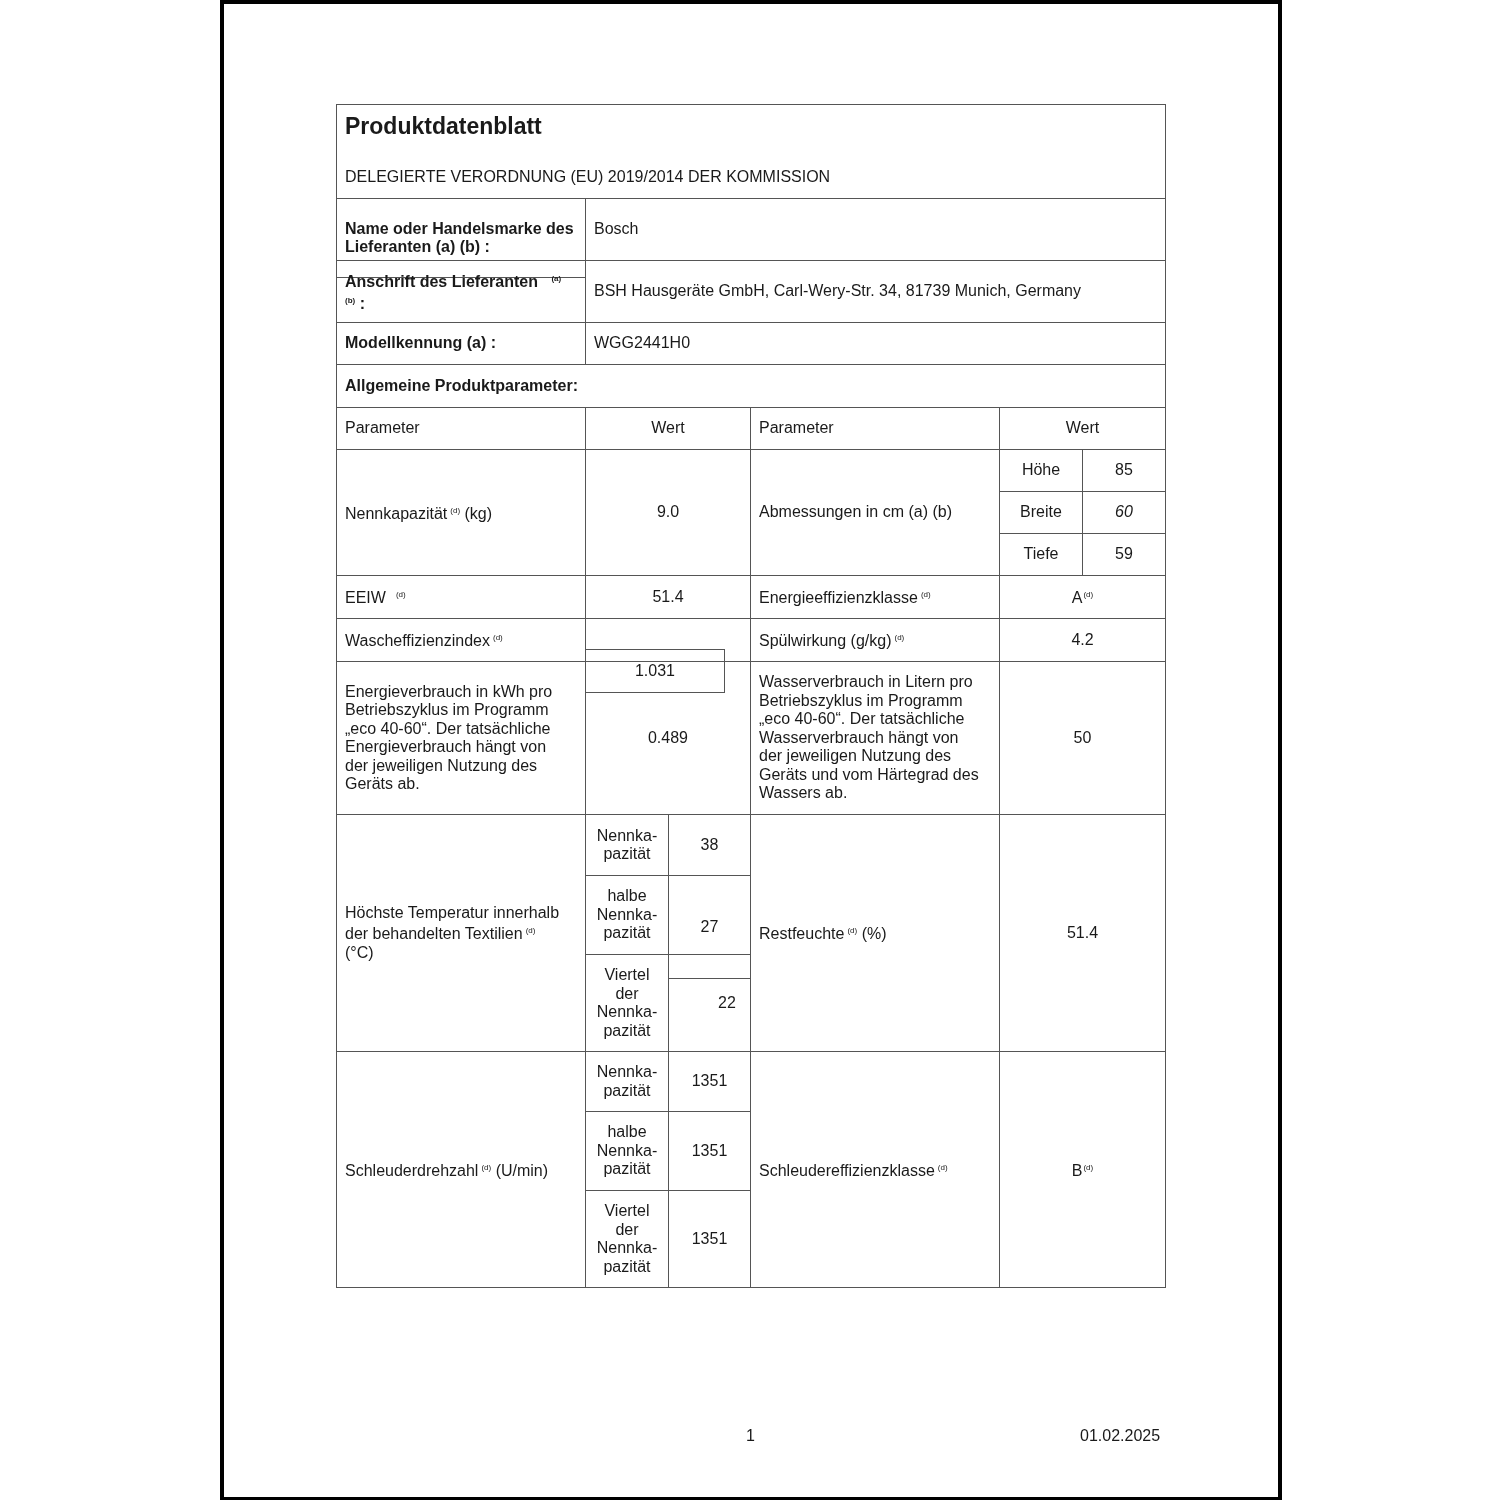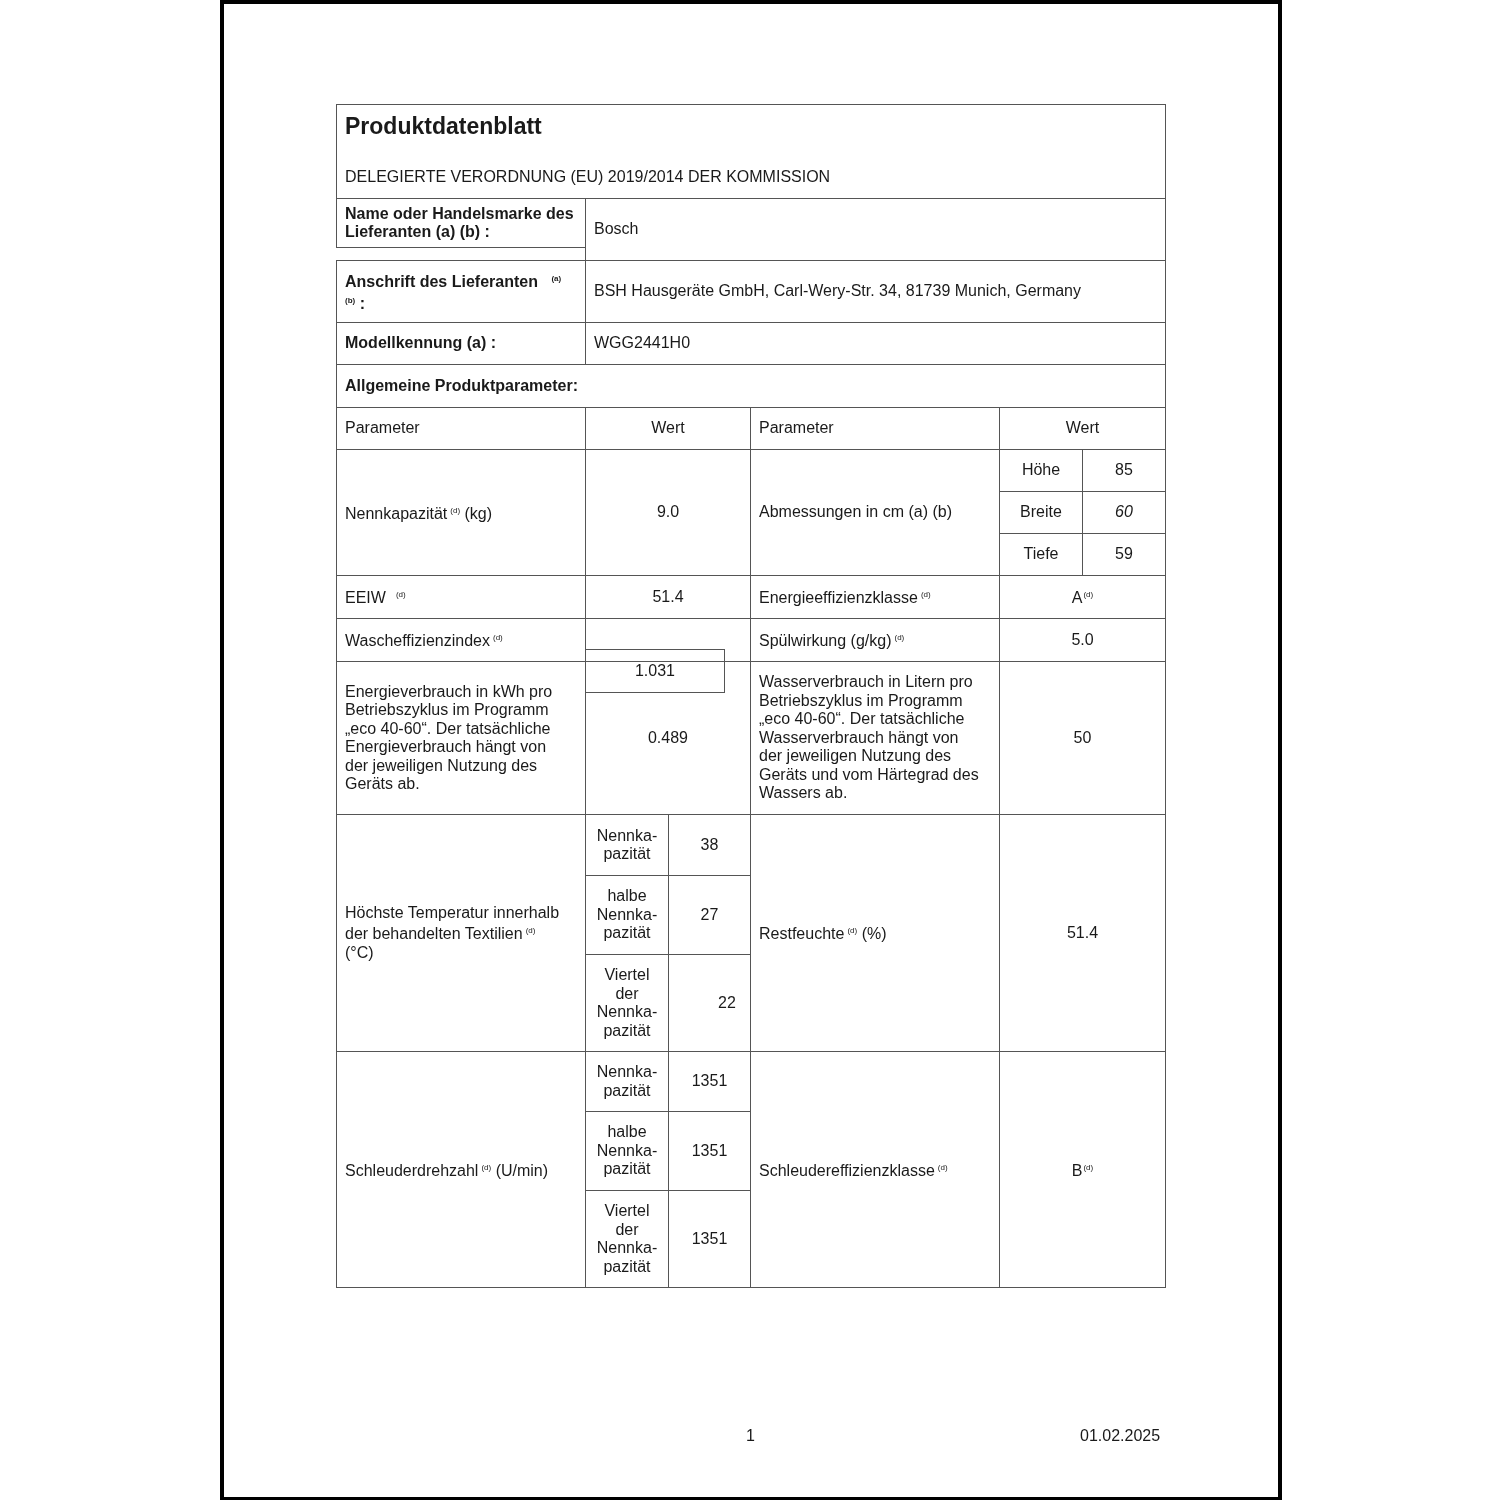--- a/index.html
+++ b/index.html
@@ -20,21 +20,21 @@
 </head>
 <body>
 
 <div class="page"></div>
 
 <div class="cell" style="left:336px; top:104px; width:830px; height:95px; display:block;padding-left:12px;">
   <div class="title abs" style="left:8px; top:12px;">Produktdatenblatt</div>
   <div class="abs" style="left:8px; top:63px; font-size:16px;">DELEGIERTE VERORDNUNG (EU) 2019/2014 DER KOMMISSION</div>
 </div>
 
-<div class="cell left bold" style="left:336px; top:198px; width:250px; height:50px;">
+<div class="cell left bold" style="left:336px; top:198px; width:250px; height:80px;">
   <span>Name oder Handelsmarke des Lieferanten (a) (b) :</span>
 </div>
 <div class="cell left" style="left:585px; top:198px; width:581px; height:63px;">
   <span>Bosch</span>
 </div>
 
 <div class="cell left bold" style="left:336px; top:260px; width:250px; height:63px;">
   <span>
     <span>Anschrift des Lieferanten</span>
     <sup class="fn" style="margin-left:9px;">(a)</sup><br>
@@ -127,21 +127,21 @@
 </div>
 <div class="cell center" style="left:585px; top:649px; width:140px; height:44px;">
   <span>1.031</span>
 </div>
 <div class="cell left" style="left:750px; top:618px; width:250px; height:44px;">
   <span>
     <span>Spülwirkung (g/kg)</span><sup class="fn">(d)</sup>
   </span>
 </div>
 <div class="cell center" style="left:999px; top:618px; width:167px; height:44px;">
-  <span>5.0</span>
+  <span>4.2</span>
 </div>
 
 <div class="cell left" style="left:336px; top:661px; width:250px; height:154px; padding-right:18px;">
   <span>Energieverbrauch in kWh pro Betriebszyklus im Programm „eco 40-60“. Der tatsächliche Energieverbrauch hängt von der jeweiligen Nutzung des Geräts ab.</span>
 </div>
 <div class="cell center" style="left:585px; top:661px; width:166px; height:154px;">
   <span>0.489</span>
 </div>
 <div class="cell left" style="left:750px; top:661px; width:250px; height:154px; padding-right:14px;">
   <span>Wasserverbrauch in Litern pro Betriebszyklus im Programm „eco 40-60“. Der tatsächliche Wasserverbrauch hängt von der jeweiligen Nutzung des Geräts und vom Härtegrad des Wassers ab.</span>
@@ -161,21 +161,21 @@
 pazität</span>
 </div>
 <div class="cell center" style="left:668px; top:814px; width:83px; height:62px;">
   <span>38</span>
 </div>
 <div class="cell center" style="left:585px; top:875px; width:84px; height:80px; white-space:pre-line;">
   <span>halbe
 Nennka-
 pazität</span>
 </div>
-<div class="cell center" style="left:668px; top:875px; width:83px; height:80px;">
+<div class="cell center" style="left:668px; top:875px; width:83px; height:104px;">
   <span>27</span>
 </div>
 <div class="cell center" style="left:585px; top:954px; width:84px; height:98px; white-space:pre-line;">
   <span>Viertel
 der
 Nennka-
 pazität</span>
 </div>
 <div class="cell center" style="left:668px; top:954px; width:83px; height:98px;padding-left:35px;">
   <span>22</span>

